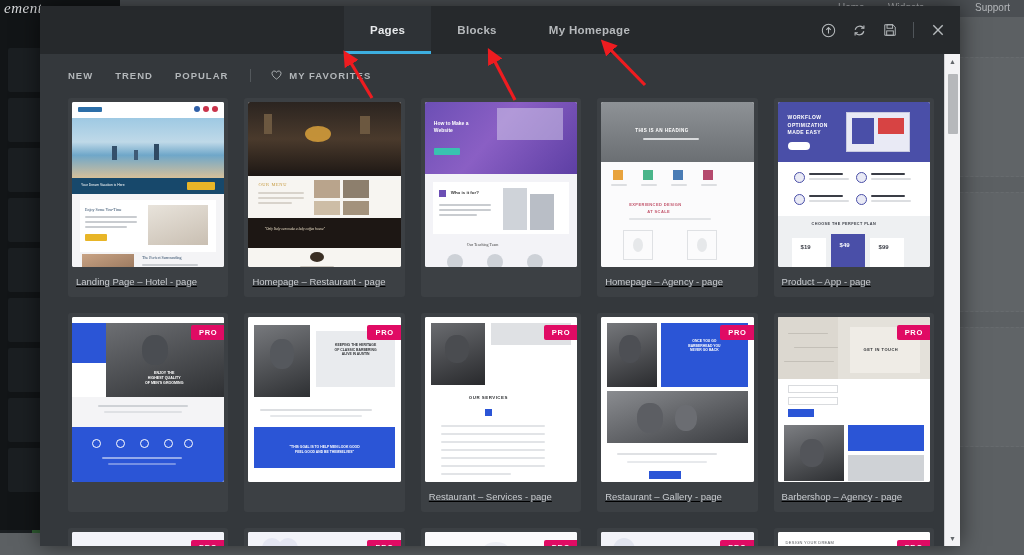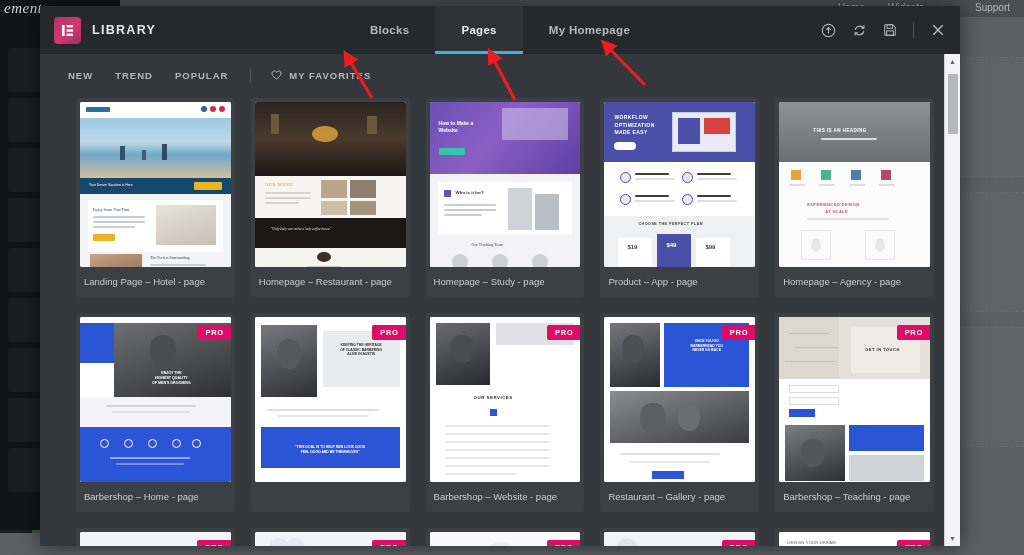--- a/index.html
+++ b/index.html
@@ -121,22 +121,23 @@
   }
   #search-input {
     background: transparent; border: none; outline: none; flex: 1;
     color: #9fa3a7; font-size: 9.5px; font-weight: bold; letter-spacing: 1px;
     font-family: "Liberation Sans", sans-serif;
   }
   #search-input::placeholder { color: #9aa0a4; }
 
   
   #grid-scroll {
-    flex: 1; overflow: hidden; position: relative; padding: 0 26px 0 36px;
+    flex: 1; overflow: hidden; position: relative; padding: 0 26px 0 28px;
     background: #34383c;
+    text-decoration: underline;
   }
   #grid {
     display: grid; grid-template-columns: repeat(5, 1fr); gap: 16px 16px;
     padding-top: 2px;
   }
   .card {
     background: #3c4044; border-radius: 3px; overflow: hidden;
     display: flex; flex-direction: column; cursor: pointer;
   }
   .thumb {
@@ -227,35 +228,24 @@
       <div id="update-caret">▲</div>
     </div>
   </div>
 
   <div id="bottom-bar"></div>
 </div>
 
 <div id="library-modal">
 
   <div id="modal-header">
-    <div id="brand">
-      <div id="brand-logo">
-        <svg width="13" height="13" viewBox="0 0 13 13">
-          <rect x="1" y="1" width="2.6" height="11" fill="#fff"></rect>
-          <rect x="5.6" y="1" width="6.4" height="2.4" fill="#fff"></rect>
-          <rect x="5.6" y="5.3" width="6.4" height="2.4" fill="#fff"></rect>
-          <rect x="5.6" y="9.6" width="6.4" height="2.4" fill="#fff"></rect>
-        </svg>
-      </div>
-      <div id="brand-title">LIBRARY</div>
-    </div>
 
     <div id="tabs">
+      <div class="tab active">Pages</div>
       <div class="tab">Blocks</div>
-      <div class="tab active">Pages</div>
       <div class="tab">My Homepage</div>
     </div>
 
     <div id="header-actions">
       <div class="hdr-icon">
         <svg width="15" height="15" viewBox="0 0 16 16" fill="none" stroke="currentColor" stroke-width="1.1">
           <circle cx="8" cy="8" r="6.6"></circle>
           <path d="M8 11.3V5.1M5.6 7.3L8 4.9l2.4 2.4"></path>
         </svg>
       </div>
@@ -375,21 +365,47 @@
             <div class="m-txt" style="left:14px;top:107px;width:52px;"></div>
             <div class="m-txt" style="left:14px;top:112px;width:38px;"></div>
             <div class="m-box" style="left:78px;top:86px;width:24px;height:42px;background:#cfd3d9;"></div>
             <div class="m-box" style="left:105px;top:92px;width:24px;height:36px;background:#b9bec6;"></div>
             <div style="position:absolute;left:42px;top:140px;font-size:4px;color:#444;font-family:'Liberation Serif',serif;">Our Teaching Team</div>
             <div class="m-circ" style="left:22px;top:152px;width:16px;height:16px;background:#cdd1d7;"></div>
             <div class="m-circ" style="left:62px;top:152px;width:16px;height:16px;background:#cdd1d7;"></div>
             <div class="m-circ" style="left:102px;top:152px;width:16px;height:16px;background:#cdd1d7;"></div>
           </div>
         </div>
-        <div class="card-label">Homepage – Study - page</div>
+      </div>
+
+      <div class="card">
+        <div class="thumb">
+          <div class="thumb-inner">
+            <div class="m-hero" style="top:0;height:60px;background:linear-gradient(180deg,#8e9296 0%,#6b6f73 100%);"></div>
+            <div style="position:absolute;left:34px;top:26px;font-size:4.6px;color:#fff;font-weight:bold;letter-spacing:.4px;font-family:'Liberation Sans',sans-serif;">THIS IS AN HEADING</div>
+            <div class="m-txt" style="left:42px;top:36px;width:56px;background:#d9dbdd;"></div>
+            <div class="m-band" style="top:60px;bottom:0;background:#fbfbfc;"></div>
+            <div class="m-box" style="left:12px;top:68px;width:10px;height:10px;background:#e8a33d;"></div>
+            <div class="m-box" style="left:42px;top:68px;width:10px;height:10px;background:#4ab58a;"></div>
+            <div class="m-box" style="left:72px;top:68px;width:10px;height:10px;background:#4a7cb5;"></div>
+            <div class="m-box" style="left:102px;top:68px;width:10px;height:10px;background:#b54a6e;"></div>
+            <div class="m-txt" style="left:10px;top:82px;width:16px;background:#dcdee1;"></div>
+            <div class="m-txt" style="left:40px;top:82px;width:16px;background:#dcdee1;"></div>
+            <div class="m-txt" style="left:70px;top:82px;width:16px;background:#dcdee1;"></div>
+            <div class="m-txt" style="left:100px;top:82px;width:16px;background:#dcdee1;"></div>
+            <div style="position:absolute;left:28px;top:100px;font-size:4px;color:#c2556b;font-weight:bold;letter-spacing:.4px;font-family:'Liberation Sans',sans-serif;">EXPERIENCED DESIGN</div>
+            <div style="position:absolute;left:46px;top:107px;font-size:4px;color:#c2556b;font-weight:bold;letter-spacing:.4px;font-family:'Liberation Sans',sans-serif;">AT SCALE</div>
+            <div class="m-txt" style="left:28px;top:116px;width:82px;background:#e1e3e6;"></div>
+            <div class="m-box" style="left:22px;top:128px;width:30px;height:30px;border:1px solid #dfe1e4;"></div>
+            <div class="m-box" style="left:86px;top:128px;width:30px;height:30px;border:1px solid #dfe1e4;"></div>
+            <div class="m-circ" style="left:32px;top:136px;width:10px;height:14px;background:#e6e8ea;"></div>
+            <div class="m-circ" style="left:96px;top:136px;width:10px;height:14px;background:#e6e8ea;"></div>
+          </div>
+        </div>
+        <div class="card-label">Homepage – Agency - page</div>
       </div>
 
       <div class="card">
         <div class="thumb">
           <div class="thumb-inner">
             <div class="m-hero" style="top:0;height:60px;background:#4a4fa8;"></div>
             <div style="position:absolute;left:10px;top:12px;font-size:5px;color:#fff;font-weight:bold;line-height:7.5px;letter-spacing:.4px;font-family:'Liberation Sans',sans-serif;">WORKFLOW<br>OPTIMIZATION<br>MADE EASY</div>
             <div class="m-btn" style="left:10px;top:40px;width:22px;height:8px;background:#fff;border-radius:4px;"></div>
             <div class="m-box" style="left:68px;top:10px;width:64px;height:40px;background:#e9eaf5;border:1px solid #c8cae0;"></div>
             <div class="m-box" style="left:74px;top:16px;width:22px;height:26px;background:#4a4fa8;"></div>
@@ -415,68 +431,40 @@
             <div style="position:absolute;left:23px;top:142px;font-size:6px;color:#3a3d46;font-weight:bold;font-family:'Liberation Sans',sans-serif;">$19</div>
             <div style="position:absolute;left:62px;top:140px;font-size:6px;color:#fff;font-weight:bold;font-family:'Liberation Sans',sans-serif;">$49</div>
             <div style="position:absolute;left:101px;top:142px;font-size:6px;color:#3a3d46;font-weight:bold;font-family:'Liberation Sans',sans-serif;">$99</div>
           </div>
         </div>
         <div class="card-label">Product – App - page</div>
       </div>
 
       <div class="card">
         <div class="thumb">
-          <div class="thumb-inner">
-            <div class="m-hero" style="top:0;height:60px;background:linear-gradient(180deg,#8e9296 0%,#6b6f73 100%);"></div>
-            <div style="position:absolute;left:34px;top:26px;font-size:4.6px;color:#fff;font-weight:bold;letter-spacing:.4px;font-family:'Liberation Sans',sans-serif;">THIS IS AN HEADING</div>
-            <div class="m-txt" style="left:42px;top:36px;width:56px;background:#d9dbdd;"></div>
-            <div class="m-band" style="top:60px;bottom:0;background:#fbfbfc;"></div>
-            <div class="m-box" style="left:12px;top:68px;width:10px;height:10px;background:#e8a33d;"></div>
-            <div class="m-box" style="left:42px;top:68px;width:10px;height:10px;background:#4ab58a;"></div>
-            <div class="m-box" style="left:72px;top:68px;width:10px;height:10px;background:#4a7cb5;"></div>
-            <div class="m-box" style="left:102px;top:68px;width:10px;height:10px;background:#b54a6e;"></div>
-            <div class="m-txt" style="left:10px;top:82px;width:16px;background:#dcdee1;"></div>
-            <div class="m-txt" style="left:40px;top:82px;width:16px;background:#dcdee1;"></div>
-            <div class="m-txt" style="left:70px;top:82px;width:16px;background:#dcdee1;"></div>
-            <div class="m-txt" style="left:100px;top:82px;width:16px;background:#dcdee1;"></div>
-            <div style="position:absolute;left:28px;top:100px;font-size:4px;color:#c2556b;font-weight:bold;letter-spacing:.4px;font-family:'Liberation Sans',sans-serif;">EXPERIENCED DESIGN</div>
-            <div style="position:absolute;left:46px;top:107px;font-size:4px;color:#c2556b;font-weight:bold;letter-spacing:.4px;font-family:'Liberation Sans',sans-serif;">AT SCALE</div>
-            <div class="m-txt" style="left:28px;top:116px;width:82px;background:#e1e3e6;"></div>
-            <div class="m-box" style="left:22px;top:128px;width:30px;height:30px;border:1px solid #dfe1e4;"></div>
-            <div class="m-box" style="left:86px;top:128px;width:30px;height:30px;border:1px solid #dfe1e4;"></div>
-            <div class="m-circ" style="left:32px;top:136px;width:10px;height:14px;background:#e6e8ea;"></div>
-            <div class="m-circ" style="left:96px;top:136px;width:10px;height:14px;background:#e6e8ea;"></div>
-          </div>
-        </div>
-        <div class="card-label">Homepage – Agency - page</div>
-      </div>
-
-      <div class="card">
-        <div class="thumb">
           <div class="pro-badge">PRO</div>
           <div class="thumb-inner">
             <div class="m-band" style="top:0;bottom:0;background:#fff;"></div>
             <div class="m-box" style="left:0;top:6px;width:34px;height:40px;background:#2b55d6;"></div>
             <div class="m-box" style="left:34px;top:6px;right:0;height:74px;background:linear-gradient(160deg,#6d6f73,#2e3033);"></div>
             <div class="m-circ" style="left:70px;top:18px;width:26px;height:30px;background:#4a4d52;border-radius:45%;"></div>
             <div style="position:absolute;left:38px;top:54px;right:6px;font-size:3.6px;color:#fff;font-weight:bold;line-height:5px;text-align:center;font-family:'Liberation Sans',sans-serif;">ENJOY THE<br>HIGHEST QUALITY<br>OF MEN'S GROOMING</div>
             <div class="m-box" style="left:0;top:80px;right:0;height:30px;background:#f4f4f6;"></div>
             <div class="m-txt" style="left:26px;top:88px;width:90px;background:#cfd2d6;"></div>
             <div class="m-txt" style="left:32px;top:94px;width:78px;background:#dfe1e4;"></div>
             <div class="m-box" style="left:0;top:110px;right:0;bottom:0;background:#2b55d6;"></div>
             <div class="m-circ" style="left:20px;top:122px;width:9px;height:9px;border:1px solid #fff;"></div>
             <div class="m-circ" style="left:44px;top:122px;width:9px;height:9px;border:1px solid #fff;"></div>
             <div class="m-circ" style="left:68px;top:122px;width:9px;height:9px;border:1px solid #fff;"></div>
             <div class="m-circ" style="left:92px;top:122px;width:9px;height:9px;border:1px solid #fff;"></div>
             <div class="m-circ" style="left:112px;top:122px;width:9px;height:9px;border:1px solid #fff;"></div>
             <div class="m-txt" style="left:30px;top:140px;width:80px;background:rgba(255,255,255,.5);"></div>
             <div class="m-txt" style="left:36px;top:146px;width:68px;background:rgba(255,255,255,.35);"></div>
           </div>
         </div>
-        <div class="card-label">Barbershop – Home - page</div>
       </div>
 
       <div class="card">
         <div class="thumb">
           <div class="pro-badge">PRO</div>
           <div class="thumb-inner">
             <div class="m-band" style="top:0;bottom:0;background:#fff;"></div>
             <div class="m-box" style="left:6px;top:8px;width:56px;height:72px;background:linear-gradient(160deg,#77797d,#2e3033);"></div>
             <div class="m-circ" style="left:22px;top:22px;width:24px;height:30px;background:#55585d;border-radius:45%;"></div>
             <div class="m-box" style="left:68px;top:14px;right:6px;height:56px;background:#e9ebee;"></div>
@@ -501,21 +489,21 @@
             <div class="m-box" style="left:60px;top:92px;width:7px;height:7px;background:#2b55d6;"></div>
             <div class="m-txt" style="left:16px;top:108px;width:104px;background:#e2e4e7;"></div>
             <div class="m-txt" style="left:16px;top:116px;width:104px;background:#e2e4e7;"></div>
             <div class="m-txt" style="left:16px;top:124px;width:104px;background:#e2e4e7;"></div>
             <div class="m-txt" style="left:16px;top:132px;width:104px;background:#e2e4e7;"></div>
             <div class="m-txt" style="left:16px;top:140px;width:104px;background:#e2e4e7;"></div>
             <div class="m-txt" style="left:16px;top:148px;width:104px;background:#e2e4e7;"></div>
             <div class="m-txt" style="left:16px;top:156px;width:70px;background:#e2e4e7;"></div>
           </div>
         </div>
-        <div class="card-label">Barbershop – Website - page</div>
+        <div class="card-label">Restaurant – Services - page</div>
       </div>
 
       <div class="card">
         <div class="thumb">
           <div class="pro-badge">PRO</div>
           <div class="thumb-inner">
             <div class="m-band" style="top:0;bottom:0;background:#fff;"></div>
             <div class="m-box" style="left:6px;top:6px;width:50px;height:64px;background:linear-gradient(160deg,#75777b,#2a2b2e);"></div>
             <div class="m-circ" style="left:18px;top:18px;width:22px;height:28px;background:#4d4f54;border-radius:45%;"></div>
             <div class="m-box" style="left:60px;top:6px;right:6px;height:64px;background:#2b55d6;"></div>
@@ -545,21 +533,21 @@
             <div style="position:absolute;left:86px;top:30px;font-size:4px;color:#2e3033;font-weight:bold;letter-spacing:.5px;font-family:'Liberation Sans',sans-serif;">GET IN TOUCH</div>
             <div class="m-box" style="left:10px;top:68px;width:50px;height:8px;background:#fff;border:1px solid #d9dbde;"></div>
             <div class="m-box" style="left:10px;top:80px;width:50px;height:8px;background:#fff;border:1px solid #d9dbde;"></div>
             <div class="m-box" style="left:10px;top:92px;width:26px;height:8px;background:#2b55d6;"></div>
             <div class="m-box" style="left:6px;top:108px;width:60px;height:56px;background:linear-gradient(160deg,#7c7e82,#2d2f32);"></div>
             <div class="m-circ" style="left:22px;top:122px;width:24px;height:28px;background:#53555a;border-radius:45%;"></div>
             <div class="m-box" style="left:70px;top:108px;right:6px;height:26px;background:#2b55d6;"></div>
             <div class="m-box" style="left:70px;top:138px;right:6px;height:26px;background:#cfd2d6;"></div>
           </div>
         </div>
-        <div class="card-label">Barbershop – Teaching - page</div>
+        <div class="card-label">Barbershop – Agency - page</div>
       </div>
 
       <div class="card">
         <div class="thumb">
           <div class="pro-badge">PRO</div>
           <div class="thumb-inner" style="background:#f2f3f9;"></div>
         </div>
 
       </div>
       <div class="card">

